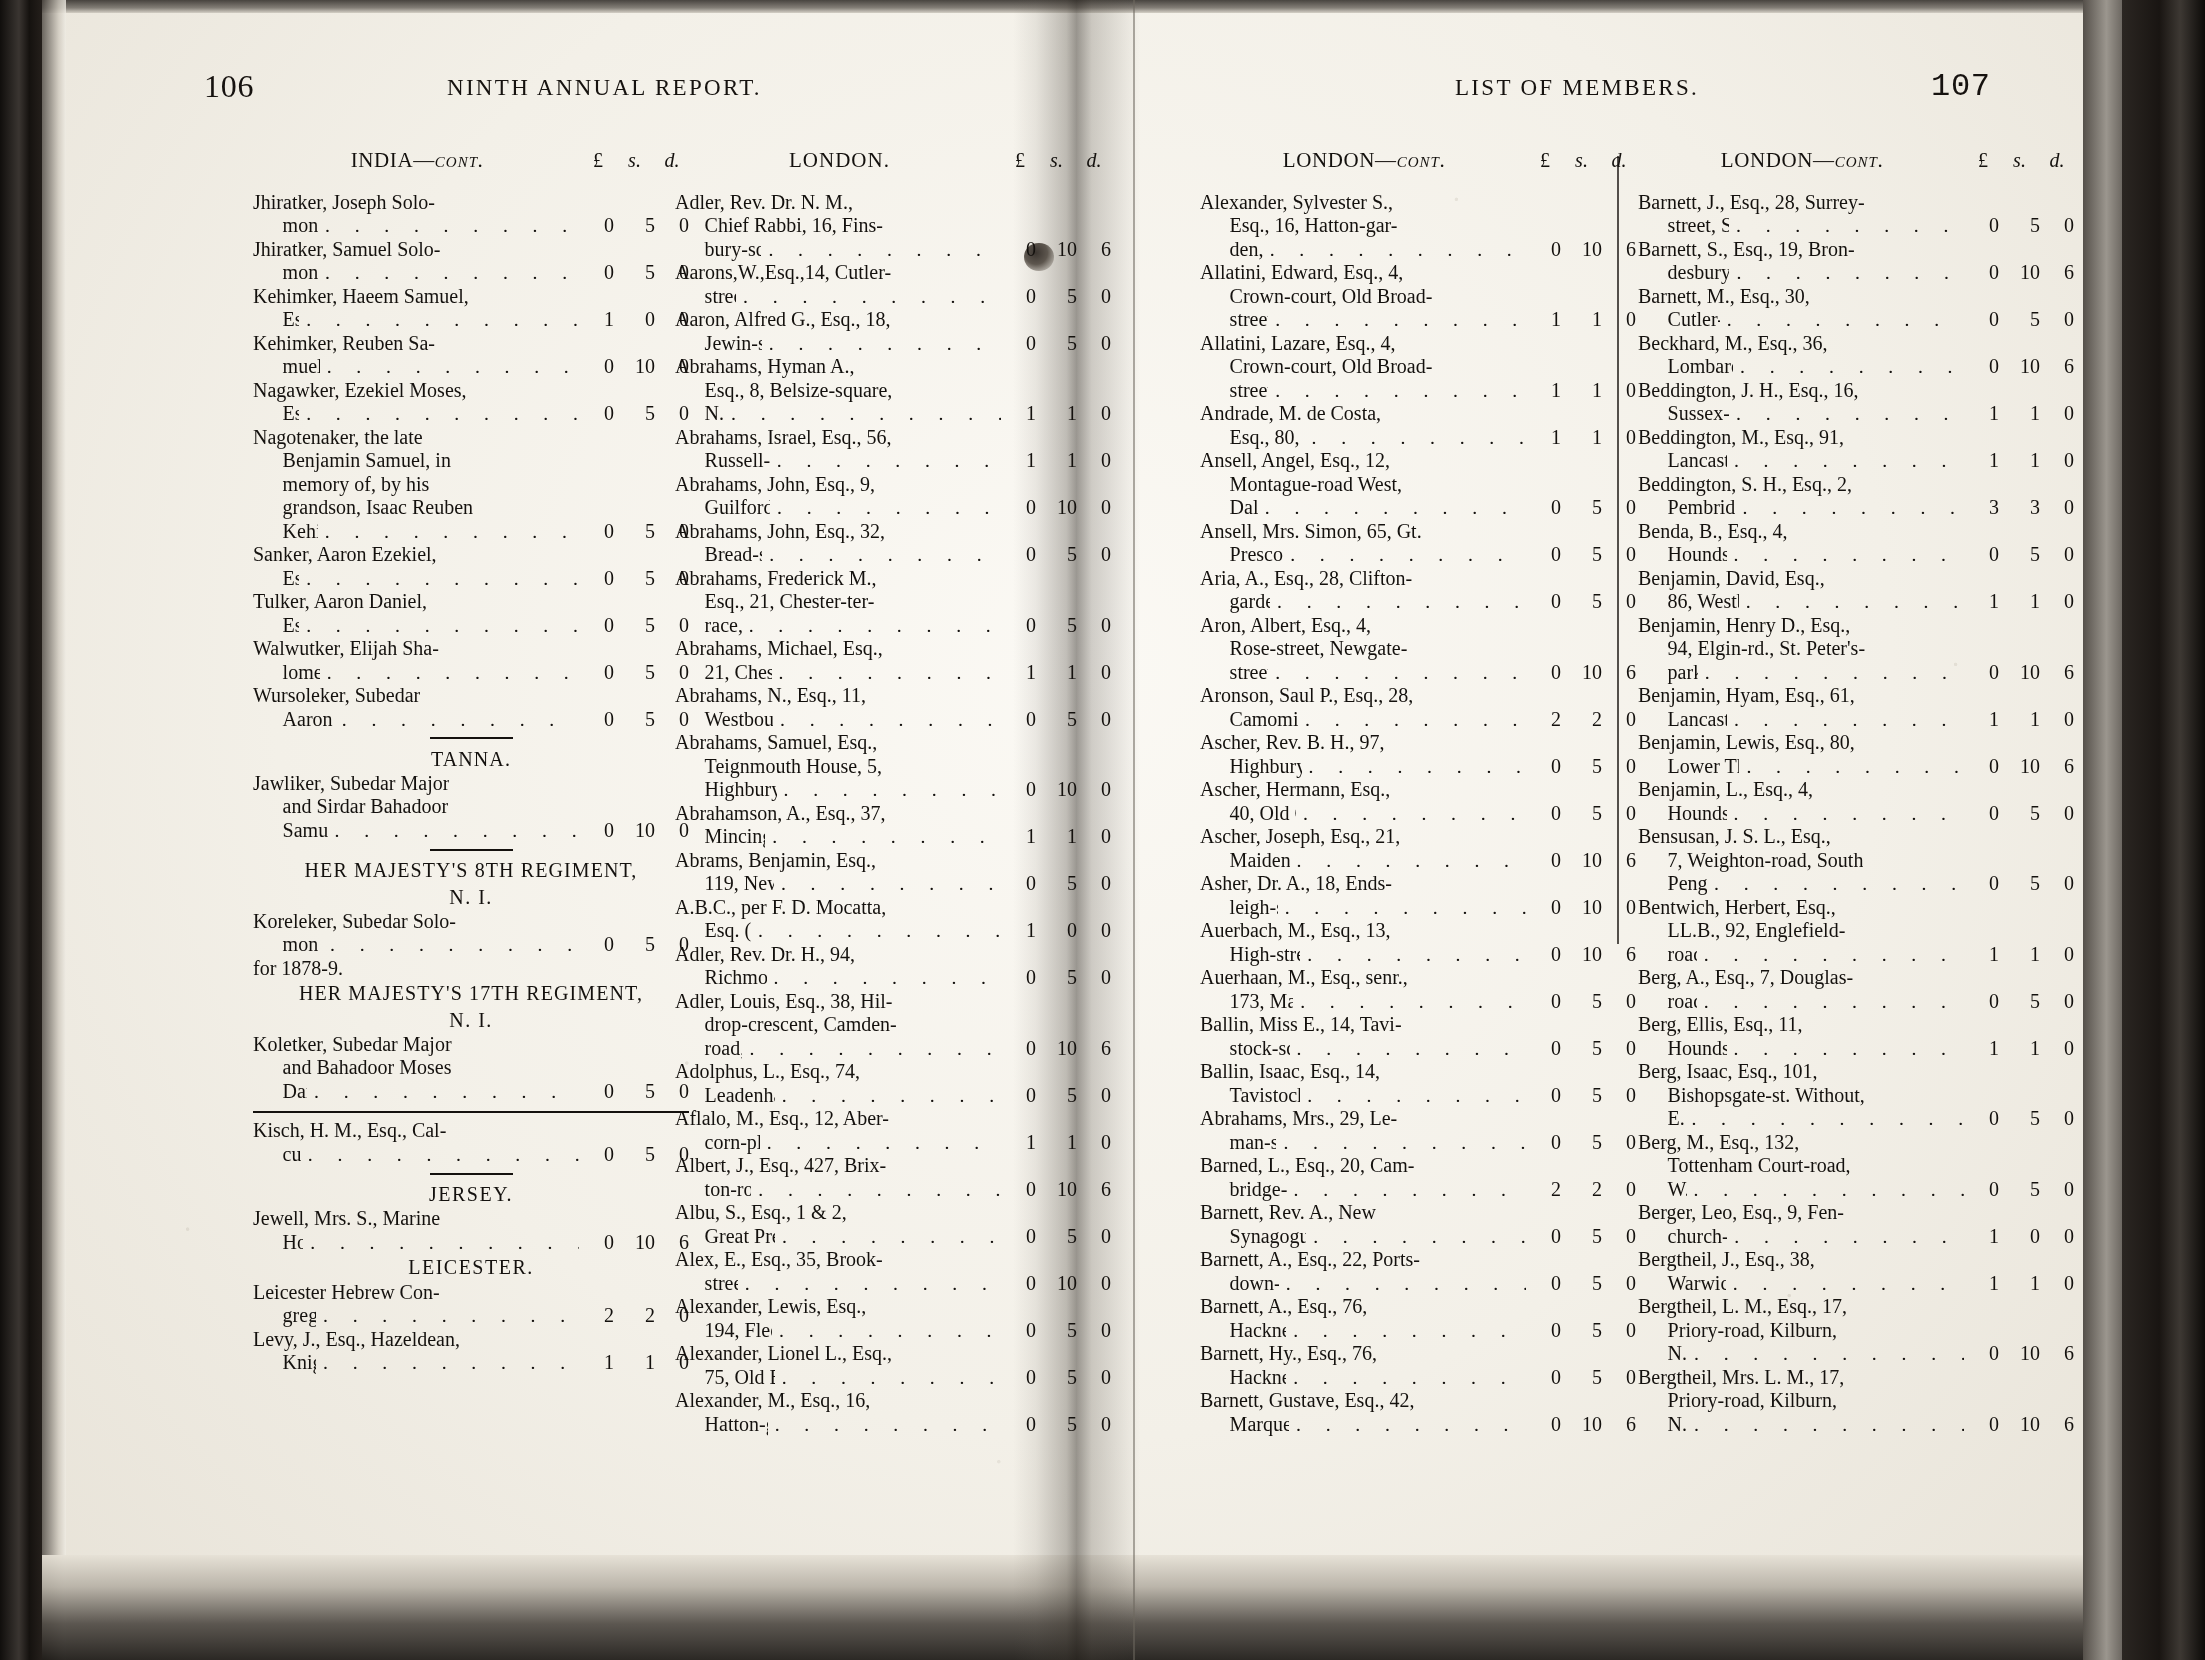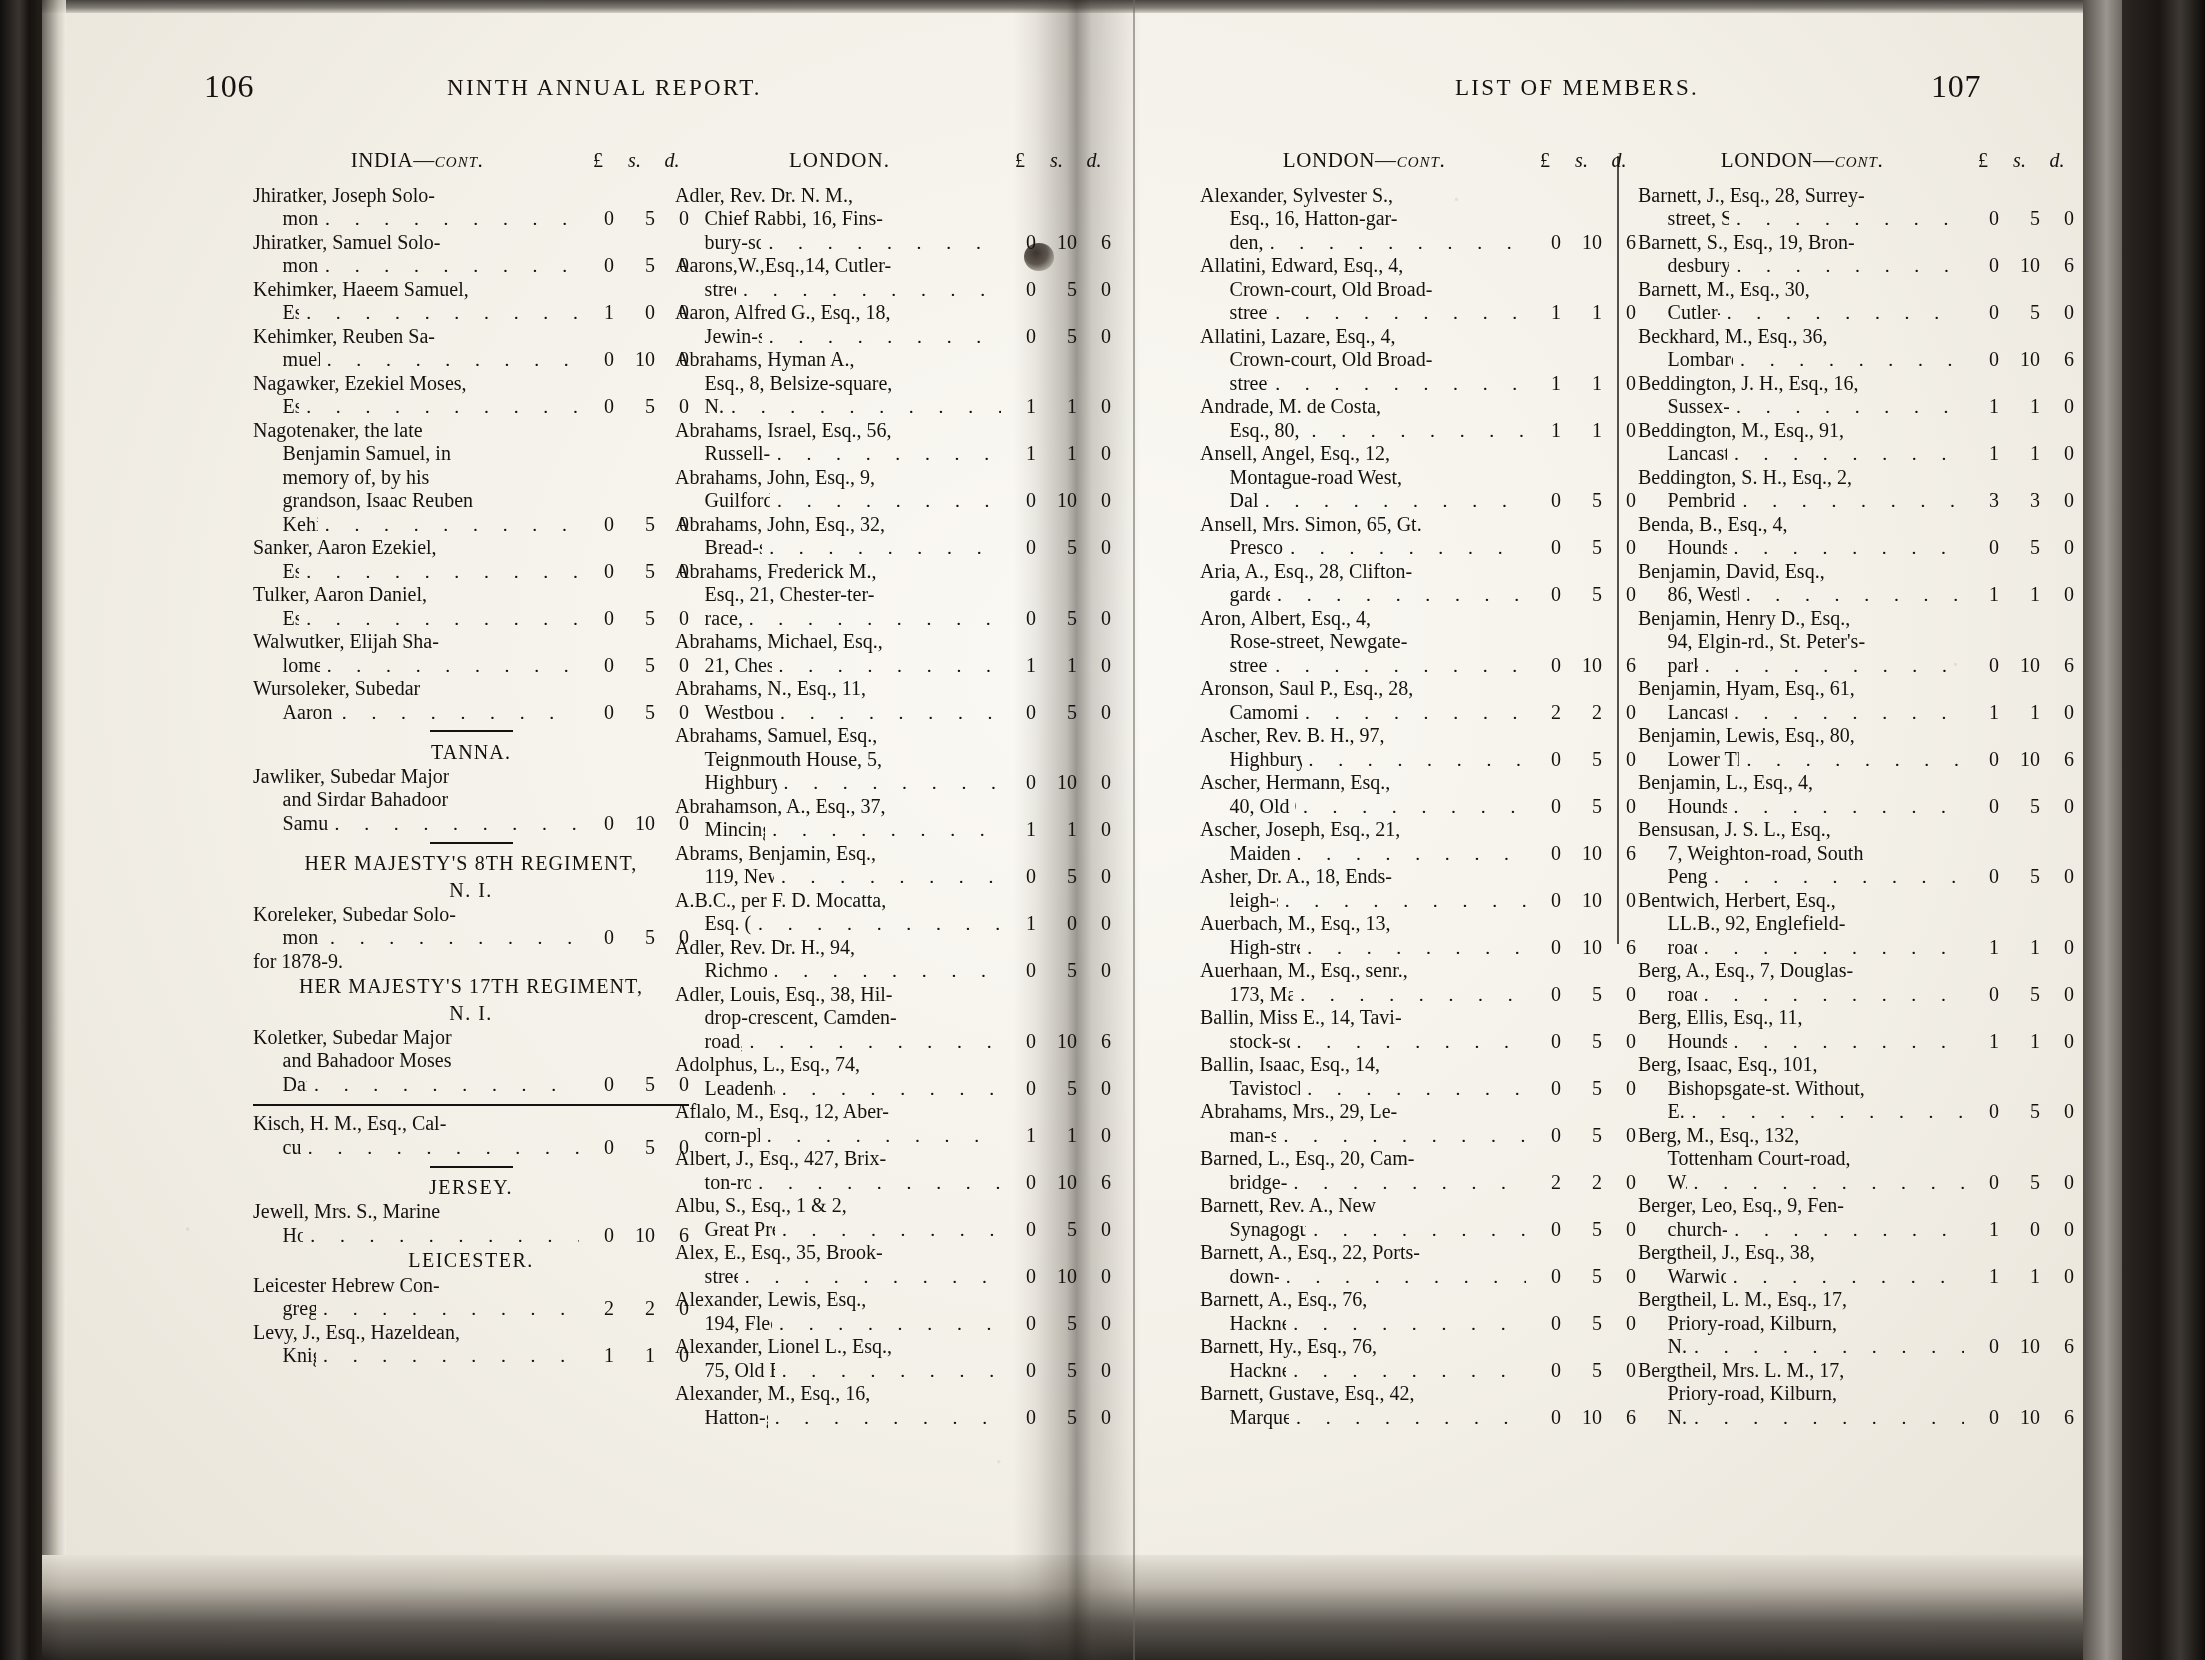--- a/index.html
+++ b/index.html
@@ -117,21 +117,21 @@
   }
   .runtitle {
     font-size: 23px;
     letter-spacing: 2.3px;
     font-variant: small-caps;
     text-transform: uppercase;
   }
   #folio-left  { left: 162px;  top: 68px; }
   #head-left   { left: 405px;  top: 75px; }
   #head-right  { left: 1369px; top: 75px; margin-left: 44px; }
-  #folio-right { left: 1889px; top: 68px; }
+  #folio-right { left: 1889px; top: 68px; font-family: Liberation Mono, monospace; }
 
   
   .col {
     position: absolute;
     top: 149px;
     width: 436px;
     font-size: 20px;
     line-height: 23.5px;
     color: #14110e;
   }
@@ -181,21 +181,21 @@
     color:#14110e;
     padding-left: 7px;
     margin-right: 2.8px;
     font-size: 19.7px;
   }
 
   
   .colhead {
     display: flex;
     align-items: baseline;
-    margin-bottom: 11px;
+    margin-bottom: 18px;
   }
   .colhead .ttl {
     flex: 1 1 auto;
     text-align: center;
     white-space: nowrap;
   }
   .sc {
     font-variant: small-caps;
     letter-spacing: 0.6px;
   }

